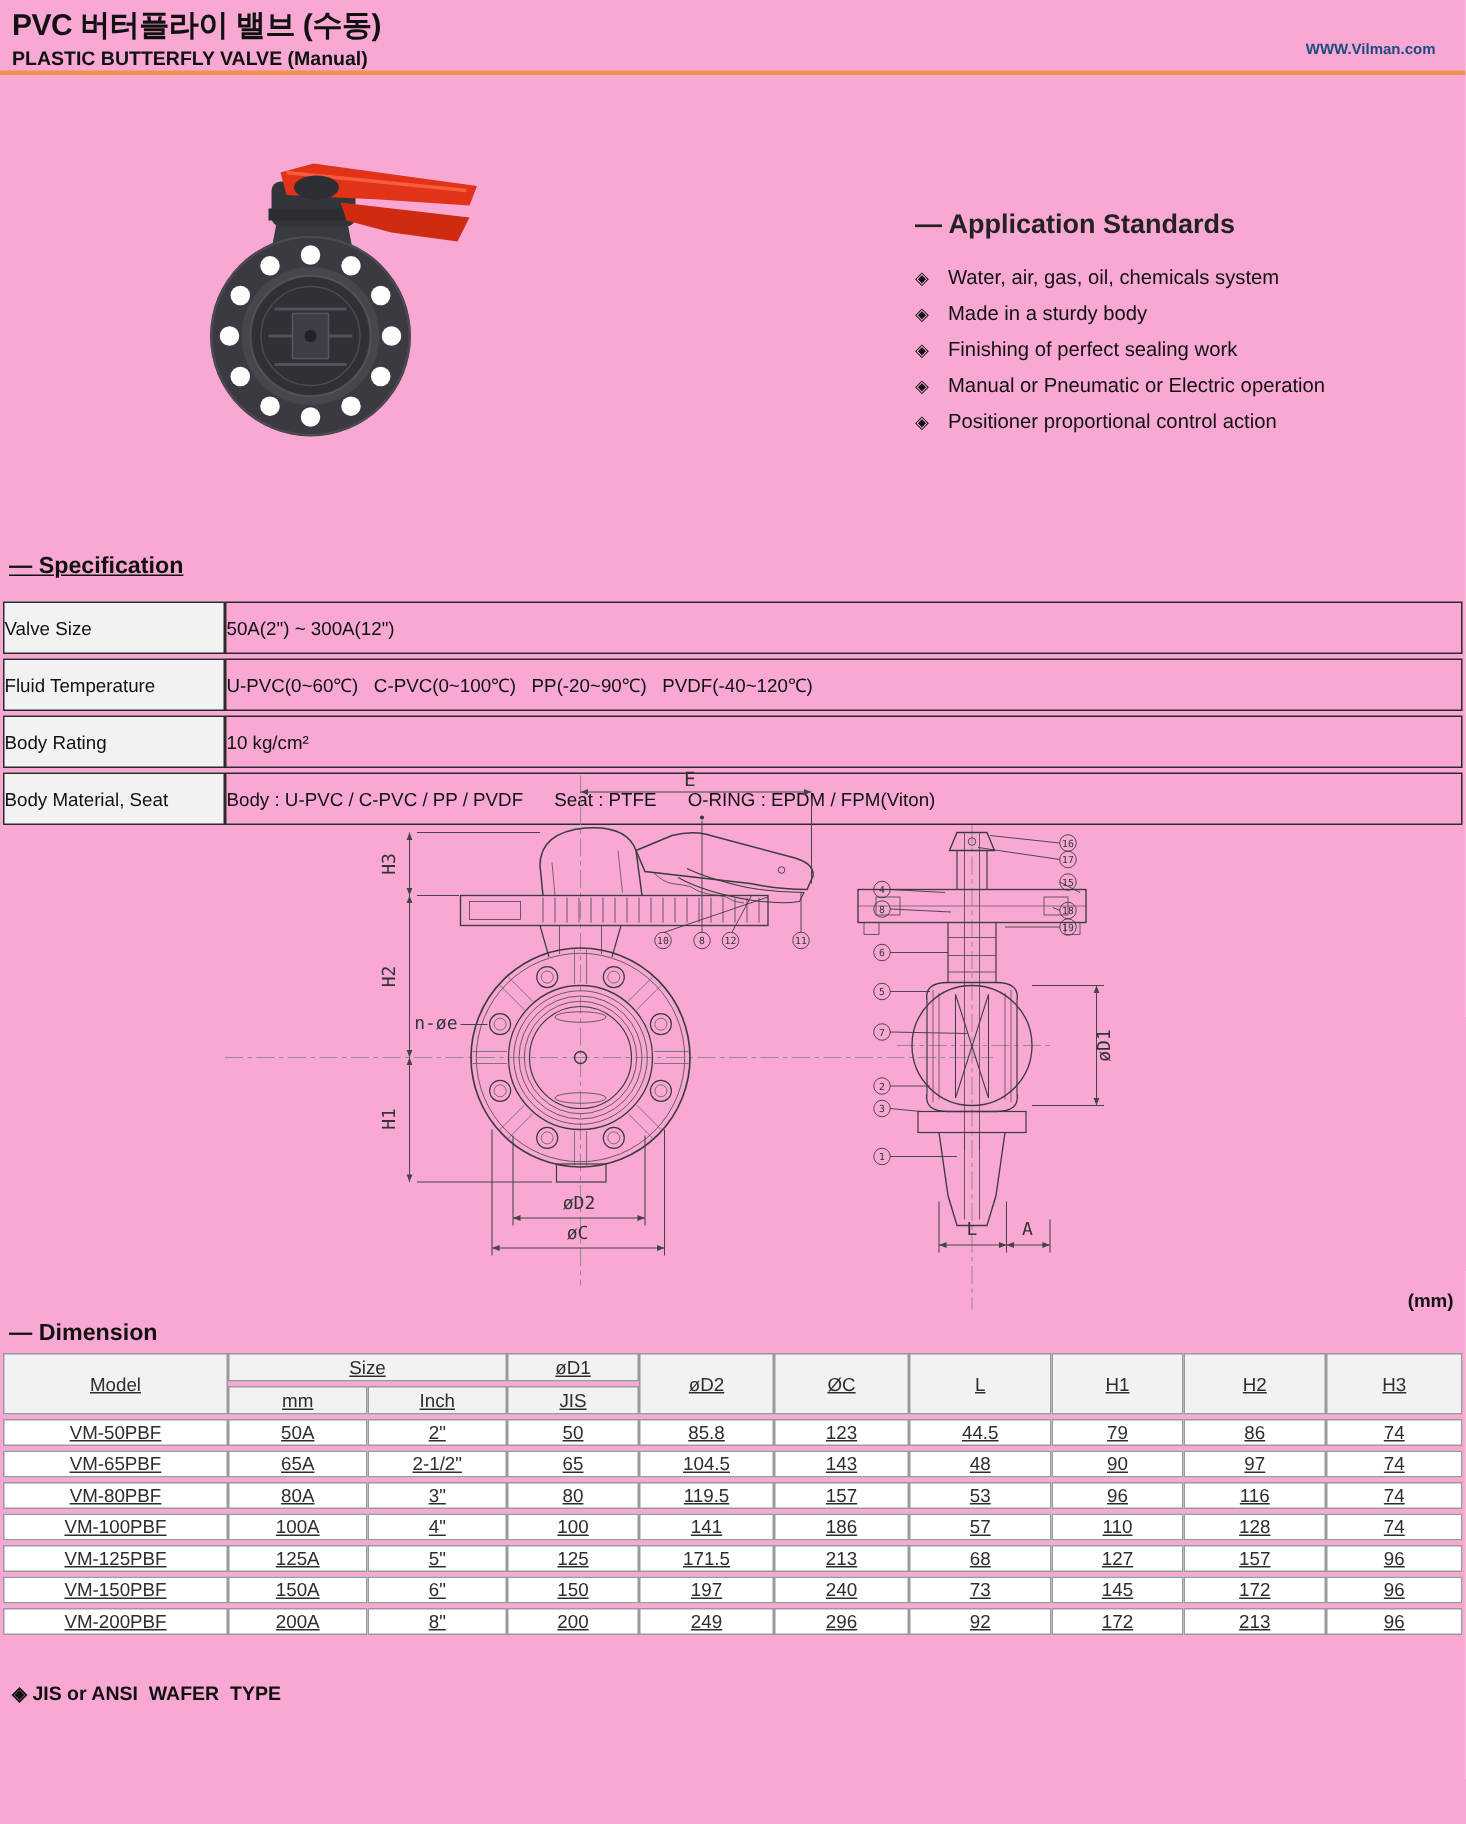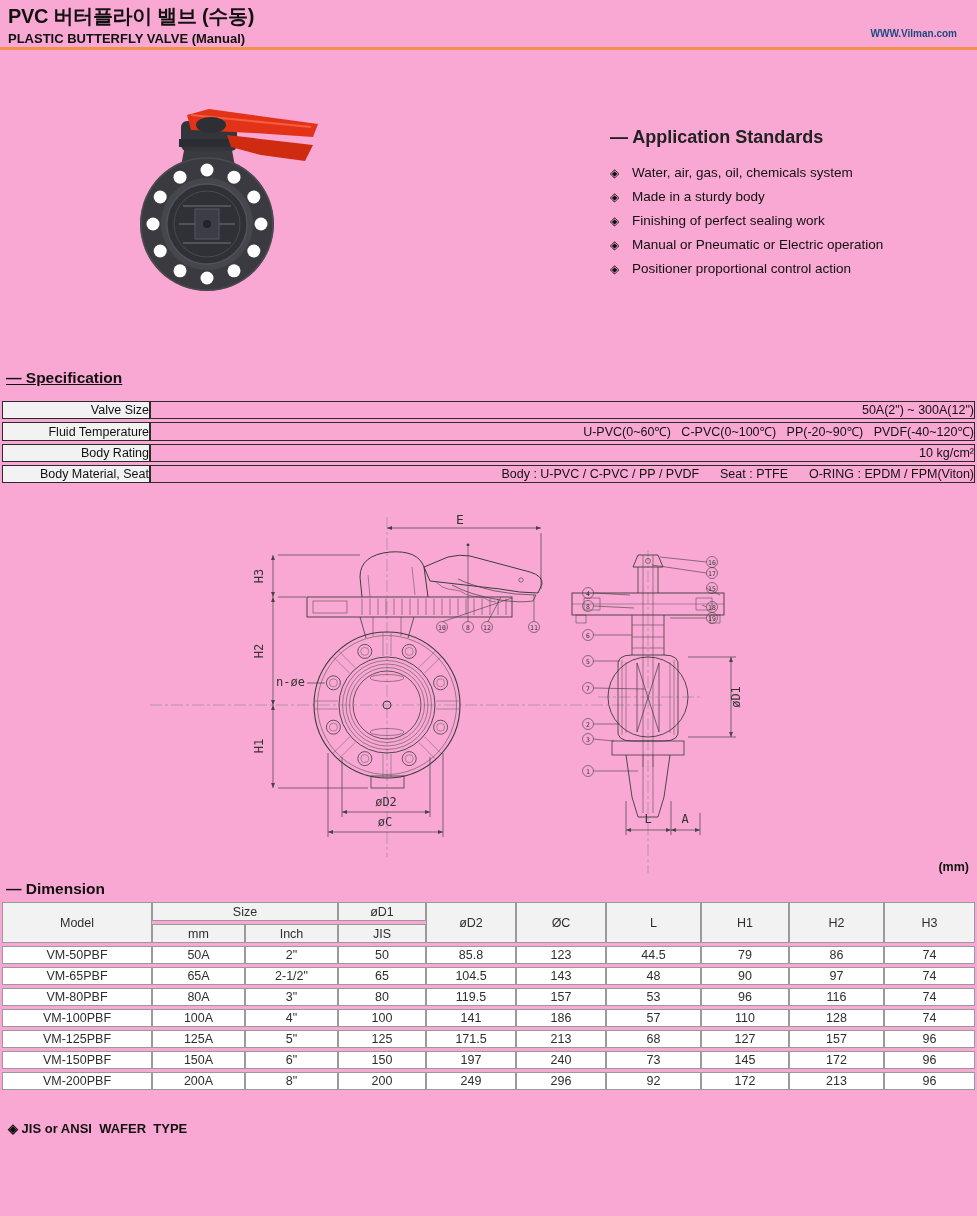--- a/index.html
+++ b/index.html
@@ -6,35 +6,35 @@
   body { background:#fff; font-family:"Liberation Sans", sans-serif; color:#111; }
   #page { position:relative; width:977px; height:1216px; background:#f9a8d4; overflow:hidden; }
 
   .title-ko { position:absolute; left:8px; top:3px; font-size:20px; font-weight:bold; letter-spacing:-0.3px; }
   .title-en { position:absolute; left:8px; top:31px; font-size:13px; font-weight:bold; }
   .website  { position:absolute; right:20px; top:28px; font-size:10px; font-weight:bold; }
   .rule     { position:absolute; left:0; top:47px; width:977px; height:3px; }
 
   .photo-svg { position:absolute; left:135px; top:103px; }
 
-  .app-block { position:absolute; left:610px; top:127px; width:360px; }
+  .app-block { position:absolute; left:610px; top:139px; width:360px; }
   .app-heading { font-size:18px; font-weight:bold; color:#222; }
   .app-items { margin-top:17px; }
   .app-item { display:flex; align-items:baseline; height:24px; font-size:13.5px; color:#111; }
   .app-item .dia { width:22px; font-size:12px; }
 
   .sec-heading { position:absolute; font-size:15.5px; font-weight:bold; color:#111; }
 
   table { border-collapse:separate; border-spacing:0 3px; table-layout:fixed; }
   .spec-table { position:absolute; left:2px; top:398px; width:973px; font-size:12.5px; }
-  .spec-table td { border:1px solid #2b2b2b; height:18px; text-align:right; vertical-align:middle; }
+  .spec-table td { border:1px solid #2b2b2b; height:35px; text-align:left; vertical-align:middle; }
   .spec-table td.lbl { background:#f2f2f2; }
   .spec-table td.val { white-space:pre; }
 
-  .dim-table { position:absolute; left:2px; top:899px; width:973px; font-size:12.5px; color:#2e2e2e; }
+  .dim-table { position:absolute; left:2px; top:899px; width:973px; font-size:12.5px; color:#2e2e2e;text-decoration:underline; }
   .dim-table th { border:1px solid #9a9a9a; background:#f2f2f2; font-weight:normal; height:19px; text-align:center; vertical-align:middle; }
   .dim-table td { border:1px solid #9a9a9a; background:#fff; height:18px; text-align:center; vertical-align:middle; }
 
   .mm-note { position:absolute; right:8px; top:860px; font-size:12.5px; font-weight:bold; }
   .footnote { position:absolute; left:8px; top:1121px; font-size:13px; font-weight:bold; white-space:pre;text-align:right; }
 
   .drawing-svg { position:absolute; left:0; top:505px; }
   .drawing-svg text { font-family:"DejaVu Sans Mono","Liberation Mono",monospace; fill:#333; }
 </style>
 </head>

